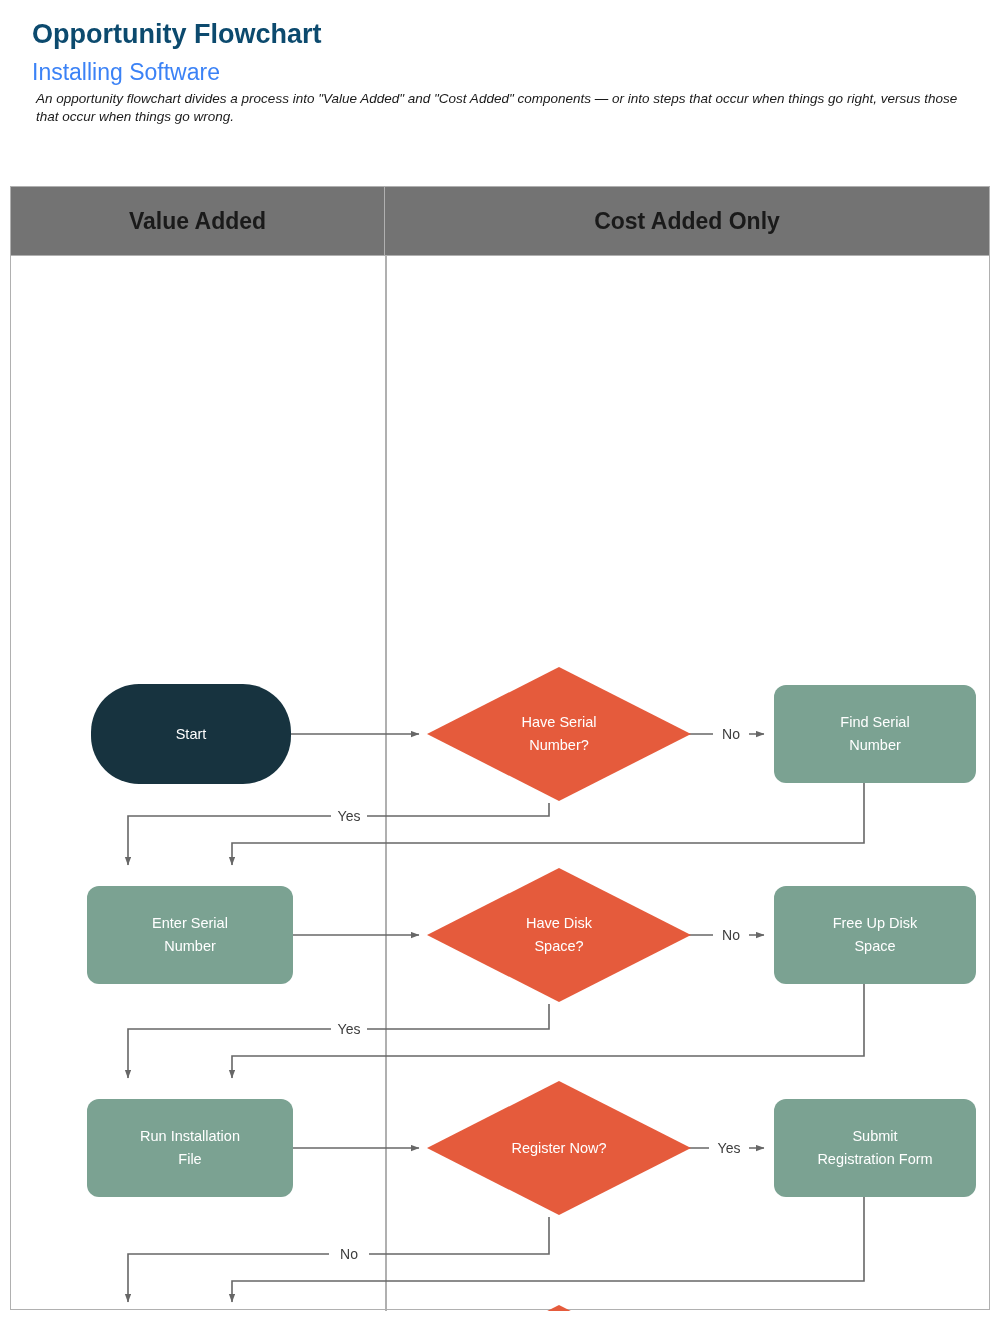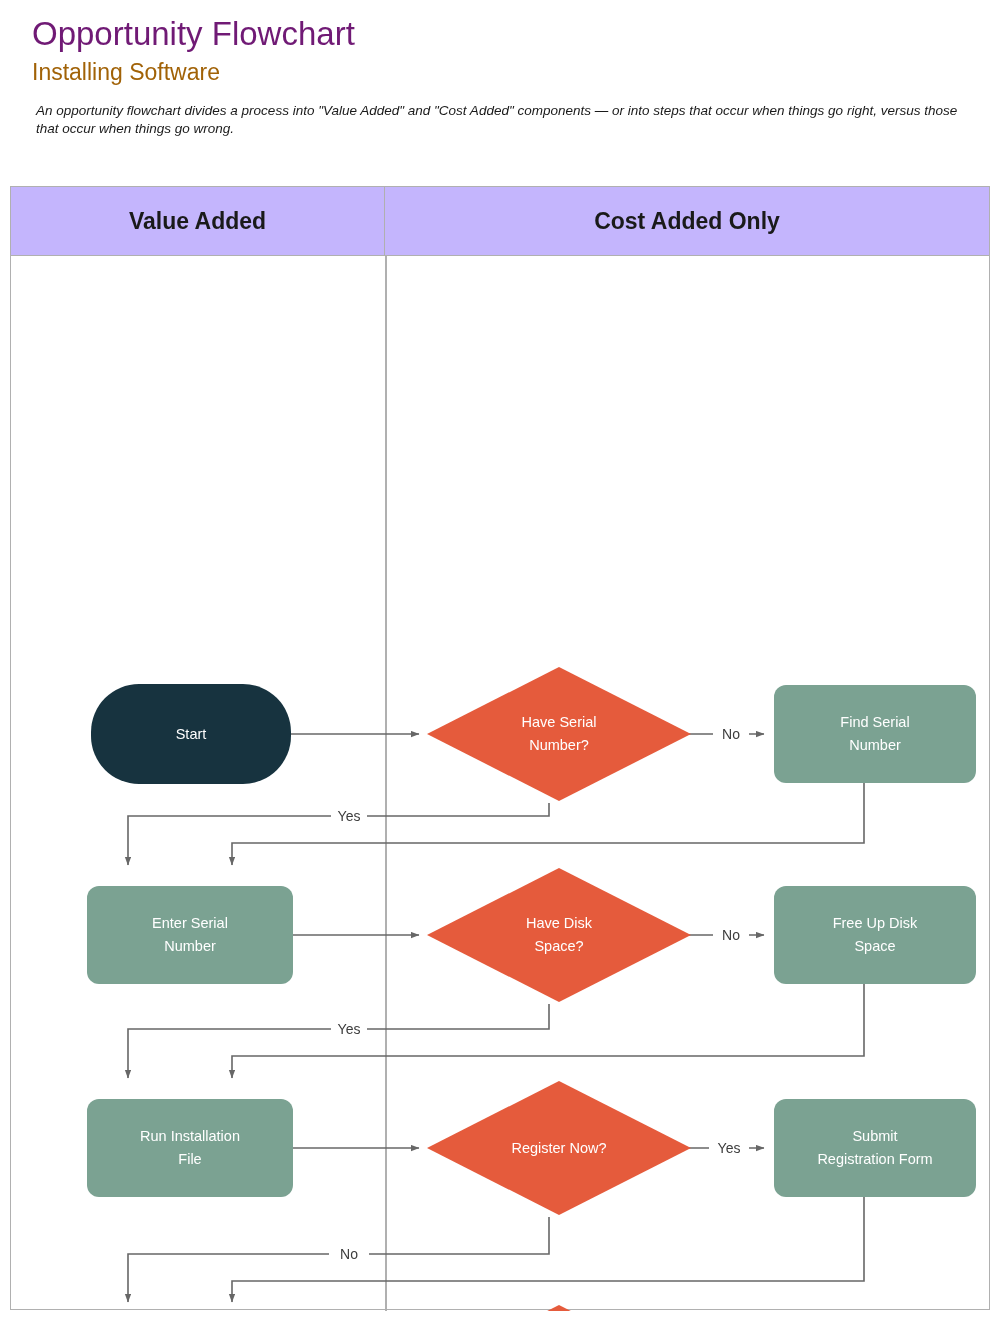--- a/index.html
+++ b/index.html
@@ -11,33 +11,33 @@
   }
   #page {
     position: relative;
     width: 1000px; height: 1324px;
     overflow: hidden;
     background: #ffffff;
   }
   
   .header-block { position: absolute; left: 32px; top: 14px; width: 940px; }
   .doc-title {
-    font-size: 33px;
-    font-weight: 400;
-    color: #701a75;
+    font-size: 27px;
+    font-weight: 700;
+    color: #0c4a6e;
     letter-spacing: 0px;
     line-height: 40px;
     margin: 0 0 4px 0;
   }
   .doc-subtitle {
     font-size: 23px;
     font-weight: 400;
-    color: #a16207;
+    color: #3b82f6;
     line-height: 28px;
-    margin: 0 0 16px 0;
+    margin: 0 0 4px 0;
   }
   .doc-desc {
     font-size: 13.5px;
     font-style: italic;
     color: #1a1a1a;
     line-height: 18px;
     margin: 4px;
     max-width: 945px;
   }
   
@@ -45,21 +45,21 @@
     position: absolute;
     left: 10px; top: 186px;
     width: 980px; height: 1124px;
     border: 1.5px solid #b0b0b0;
     background: #ffffff;
   }
   .col-headers {
     position: absolute; left: 0; top: 0;
     width: 100%; height: 69px;
     display: flex;
-    background: #c4b5fd;
+    background: #737373;
     border-bottom: 1.5px solid #b0b0b0;
   }
   .col-head {
     display: flex; align-items: center; justify-content: center;
     font-size: 23px; font-weight: bold; color: #1a1a1a;
     height: 100%;
   }
   .col-head.left  { width: 374px; border-right: 1.5px solid #b0b0b0; }
   .col-head.right { flex: 1; }
   .divider {

